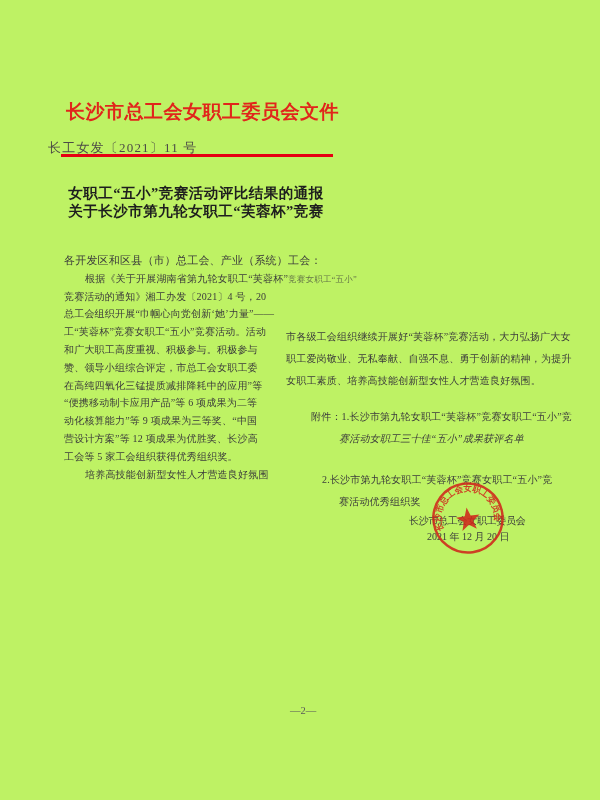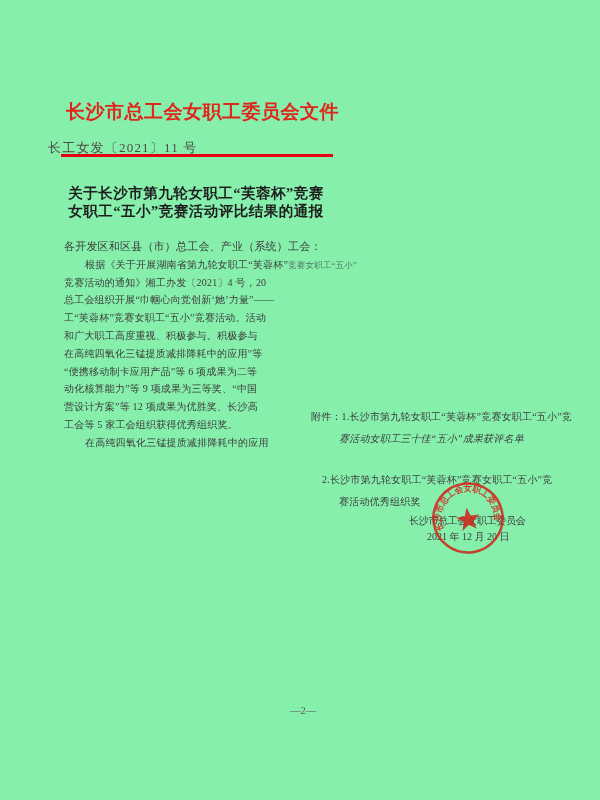--- a/index.html
+++ b/index.html
@@ -1,38 +1,38 @@
 <!DOCTYPE html>
 <html><head>
 <meta charset="utf-8">
 <style>
   html,body{margin:0;padding:0;background:#ffffff;}
   .page{
-    position:relative;width:600px;height:800px;background:#86efac;overflow:hidden;
+    position:relative;width:600px;height:800px;background:#bef264;overflow:hidden;
     font-family:"Liberation Serif","DejaVu Serif",serif;color:#3b3b3b;
   }
   
   .org-title{
     position:absolute;left:66px;top:99px;width:280px;
     font-family:"Liberation Sans","DejaVu Sans",sans-serif;
     font-size:19px;font-weight:bold;color:#e1251b;letter-spacing:0.5px;white-space:nowrap;
   }
   .doc-number{
     position:absolute;left:48px;top:139px;width:280px;text-align:left;
     font-size:13px;color:#4c4a46;letter-spacing:1.2px;white-space:nowrap;
   }
   .red-rule{position:absolute;left:61px;top:154px;width:272px;height:3px;background:#e60012;}
   
   .doc-title{
     position:absolute;left:36px;top:184px;width:320px;text-align:center;
     font-size:14.5px;font-weight:bold;color:#1e1e1e;letter-spacing:0.5px;line-height:18px;
   }
   .doc-title div{white-space:nowrap;}
   
-  .body-block{position:absolute;left:64px;top:238px;width:480px;font-size:10px;color:#3b3b3b;}
+  .body-block{position:absolute;left:64px;top:252px;width:480px;font-size:10px;color:#3b3b3b;}
   .body-block .line{height:17.8px;line-height:17.8px;white-space:nowrap;letter-spacing:0.2px;}
   .body-block .salutation{font-size:11px;}
   .body-block .indent{padding-left:21px;}
   .body-block .tail{font-size:8.5px;opacity:0.7;}
   
   .overlay-par{position:absolute;left:286px;top:326px;font-size:10px;color:#3b3b3b;}
   .overlay-par .line{height:22px;line-height:22px;white-space:nowrap;letter-spacing:0.2px;}
   
   .attachments{position:absolute;left:299px;top:406px;font-size:10px;color:#3b3b3b;}
   .attachments .line{height:22.3px;line-height:22.3px;white-space:nowrap;letter-spacing:0.2px;}
@@ -50,40 +50,47 @@
 
 <div class="page">
 
   <div class="org-title">长沙市总工会女职工委员会文件</div>
 
   <div class="doc-number">长工女发〔2021〕11 号</div>
 
   <div class="red-rule"></div>
 
   <div class="doc-title">
+    <div>女职工“五小”竞赛活动评比结果的通报</div>
     <div>关于长沙市第九轮女职工“芙蓉杯”竞赛</div>
-    <div>女职工“五小”竞赛活动评比结果的通报</div>
   </div>
 
   <div class="body-block">
     <div class="line salutation">各开发区和区县（市）总工会、产业（系统）工会：</div>
 
   <div class="line indent">根据《关于开展湖南省第九轮女职工“芙蓉杯”<span class="tail">竞赛女职工“五小”</span></div>
       <div class="line">竞赛活动的通知》湘工办发〔2021〕4 号，20</div>
       <div class="line">总工会组织开展“巾帼心向党创新‘她’力量”——</div>
       <div class="line">工“芙蓉杯”竞赛女职工“五小”竞赛活动。活动</div>
       <div class="line">和广大职工高度重视、积极参与。积极参与</div>
+      <div class="line">赞、领导小组综合评定，市总工会女职工委</div>
       <div class="line">在高纯四氧化三锰提质减排降耗中的应用”等</div>
       <div class="line">“便携移动制卡应用产品”等 6 项成果为二等</div>
       <div class="line">动化核算能力”等 9 项成果为三等奖、“中国</div>
       <div class="line">营设计方案”等 12 项成果为优胜奖、长沙高</div>
       <div class="line">工会等 5 家工会组织获得优秀组织奖。</div>
-      <div class="line indent">在高纯四氧化三锰提质减排降耗中的应用</div>
+      <div class="line indent">培养高技能创新型女性人才营造良好氛围</div>
     </div>
 
+  <div class="overlay-par">
+
+  <div class="line">市各级工会组织继续开展好“芙蓉杯”竞赛活动，大力弘扬广大女</div>
+      <div class="line">职工爱岗敬业、无私奉献、自强不息、勇于创新的精神，为提升</div>
+      <div class="line">女职工素质、培养高技能创新型女性人才营造良好氛围。</div>
+    </div>
 
   <div class="attachments">
 
   <div class="line" style="padding-left: 12px;">附件：1.长沙市第九轮女职工“芙蓉杯”竞赛女职工“五小”竞</div>
       <div class="line" style="padding-left: 40px; font-style: italic;">赛活动女职工三十佳“五小”成果获评名单</div>
       <div class="line" style="padding-left: 23px; margin-top: 18px;">2.长沙市第九轮女职工“芙蓉杯”竞赛女职工“五小”竞</div>
       <div class="line" style="padding-left: 40px;">赛活动优秀组织奖</div>
     </div>
 
   <div class="sig-org">长沙市总工会女职工委员会</div>

